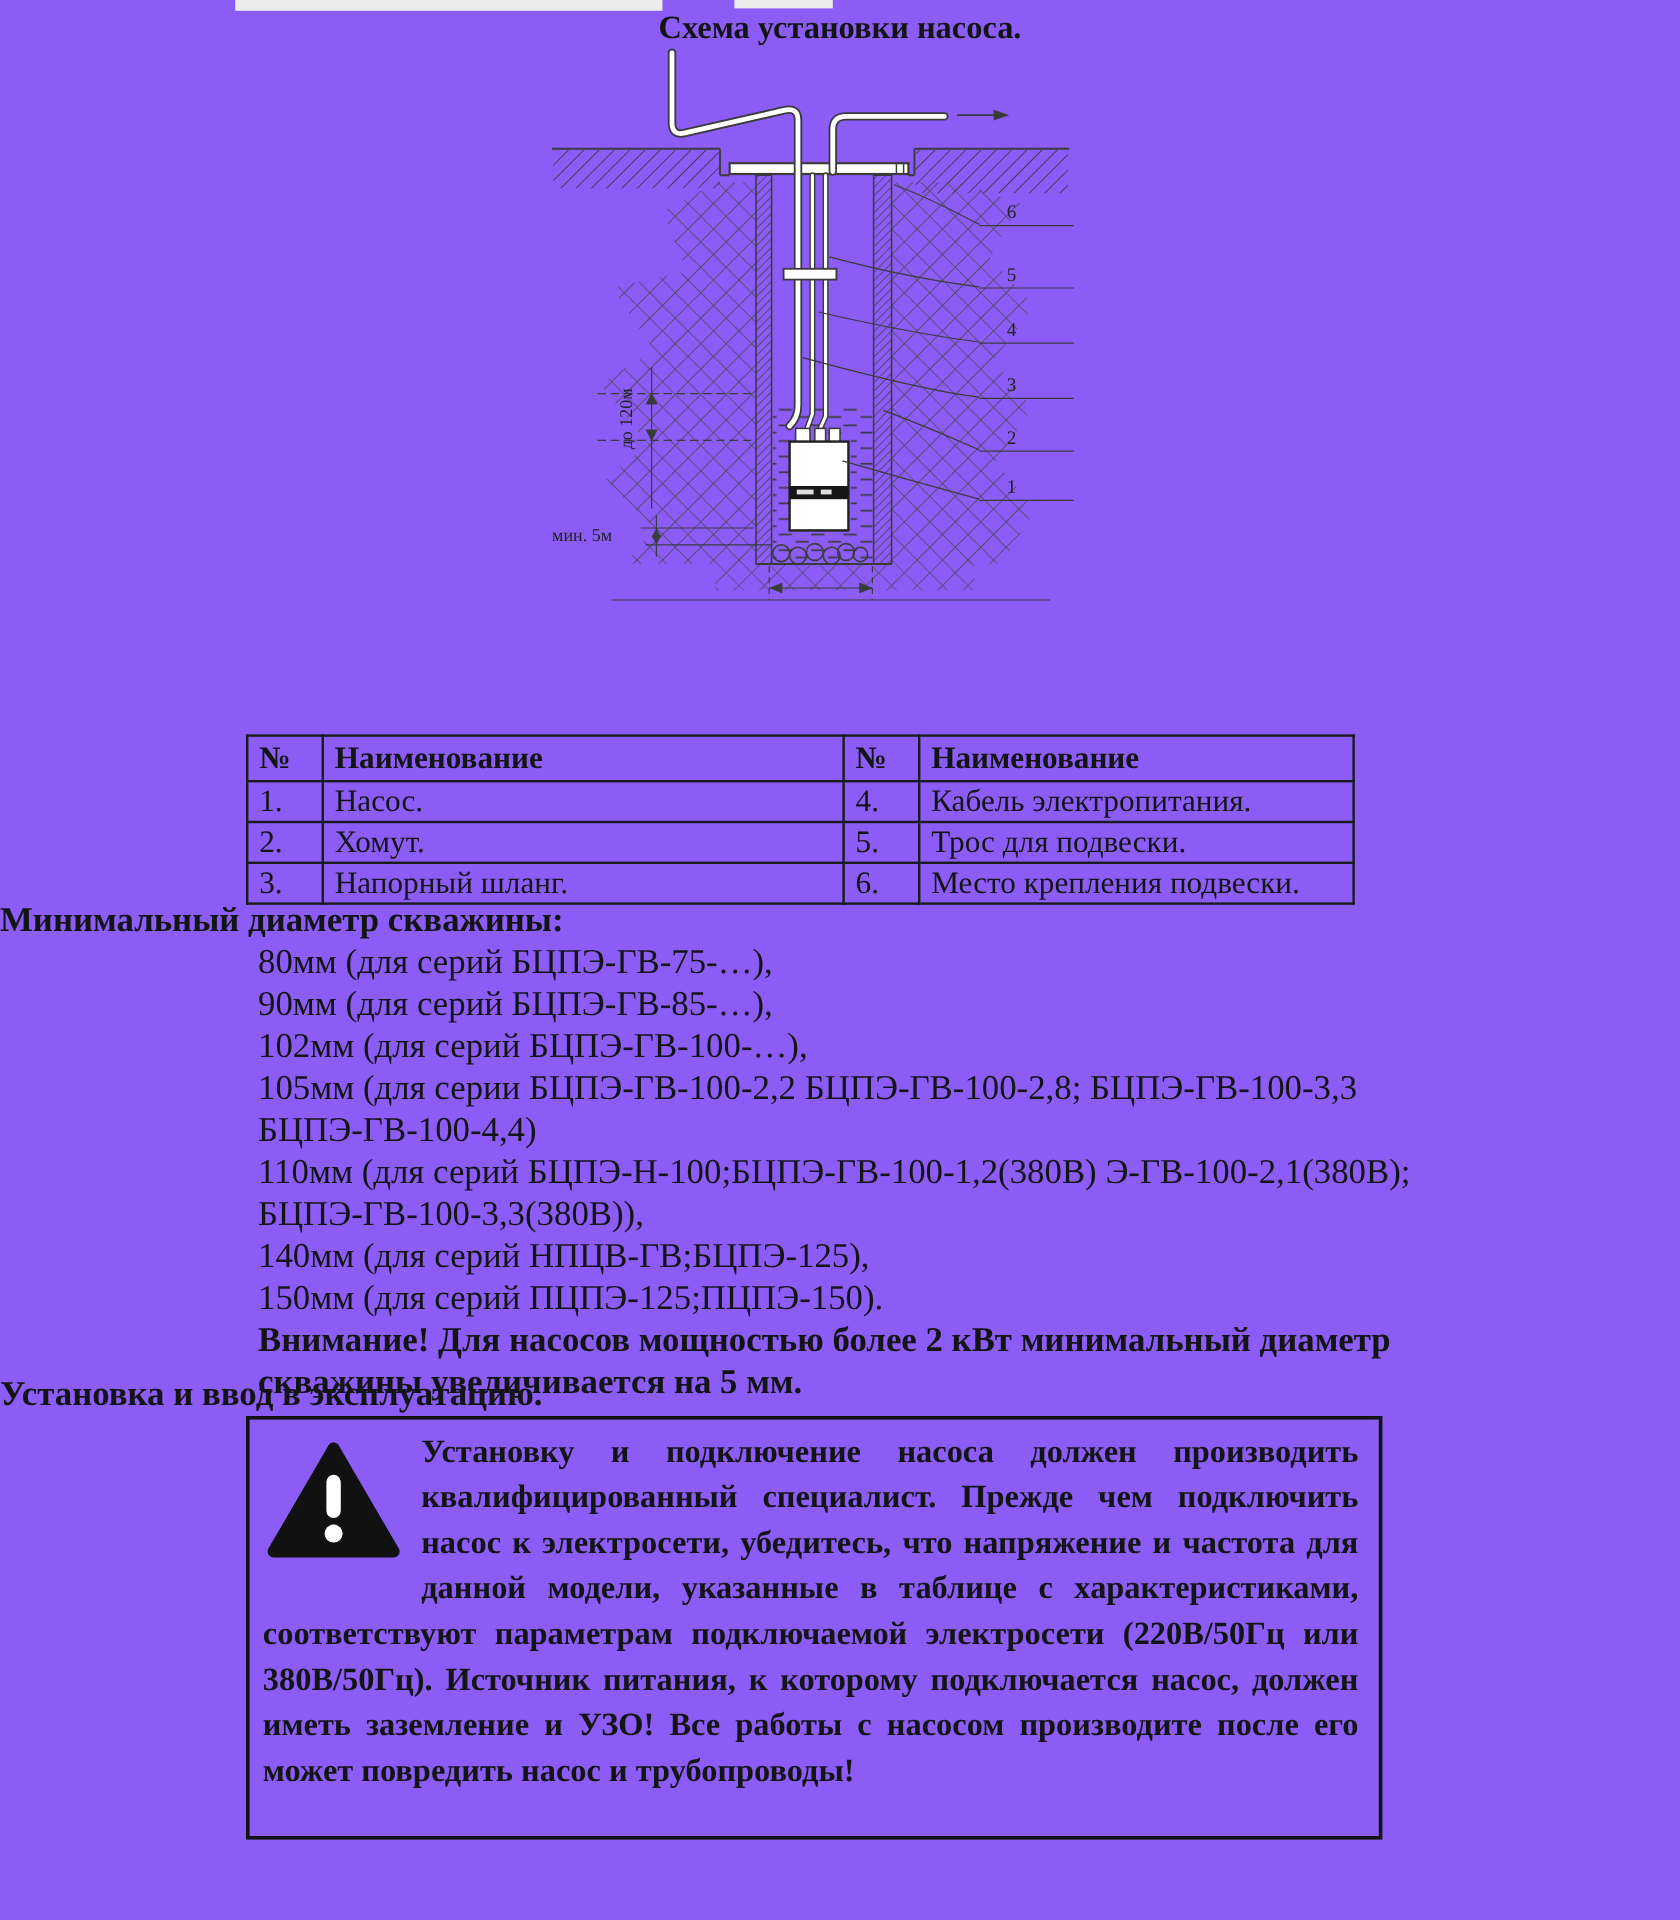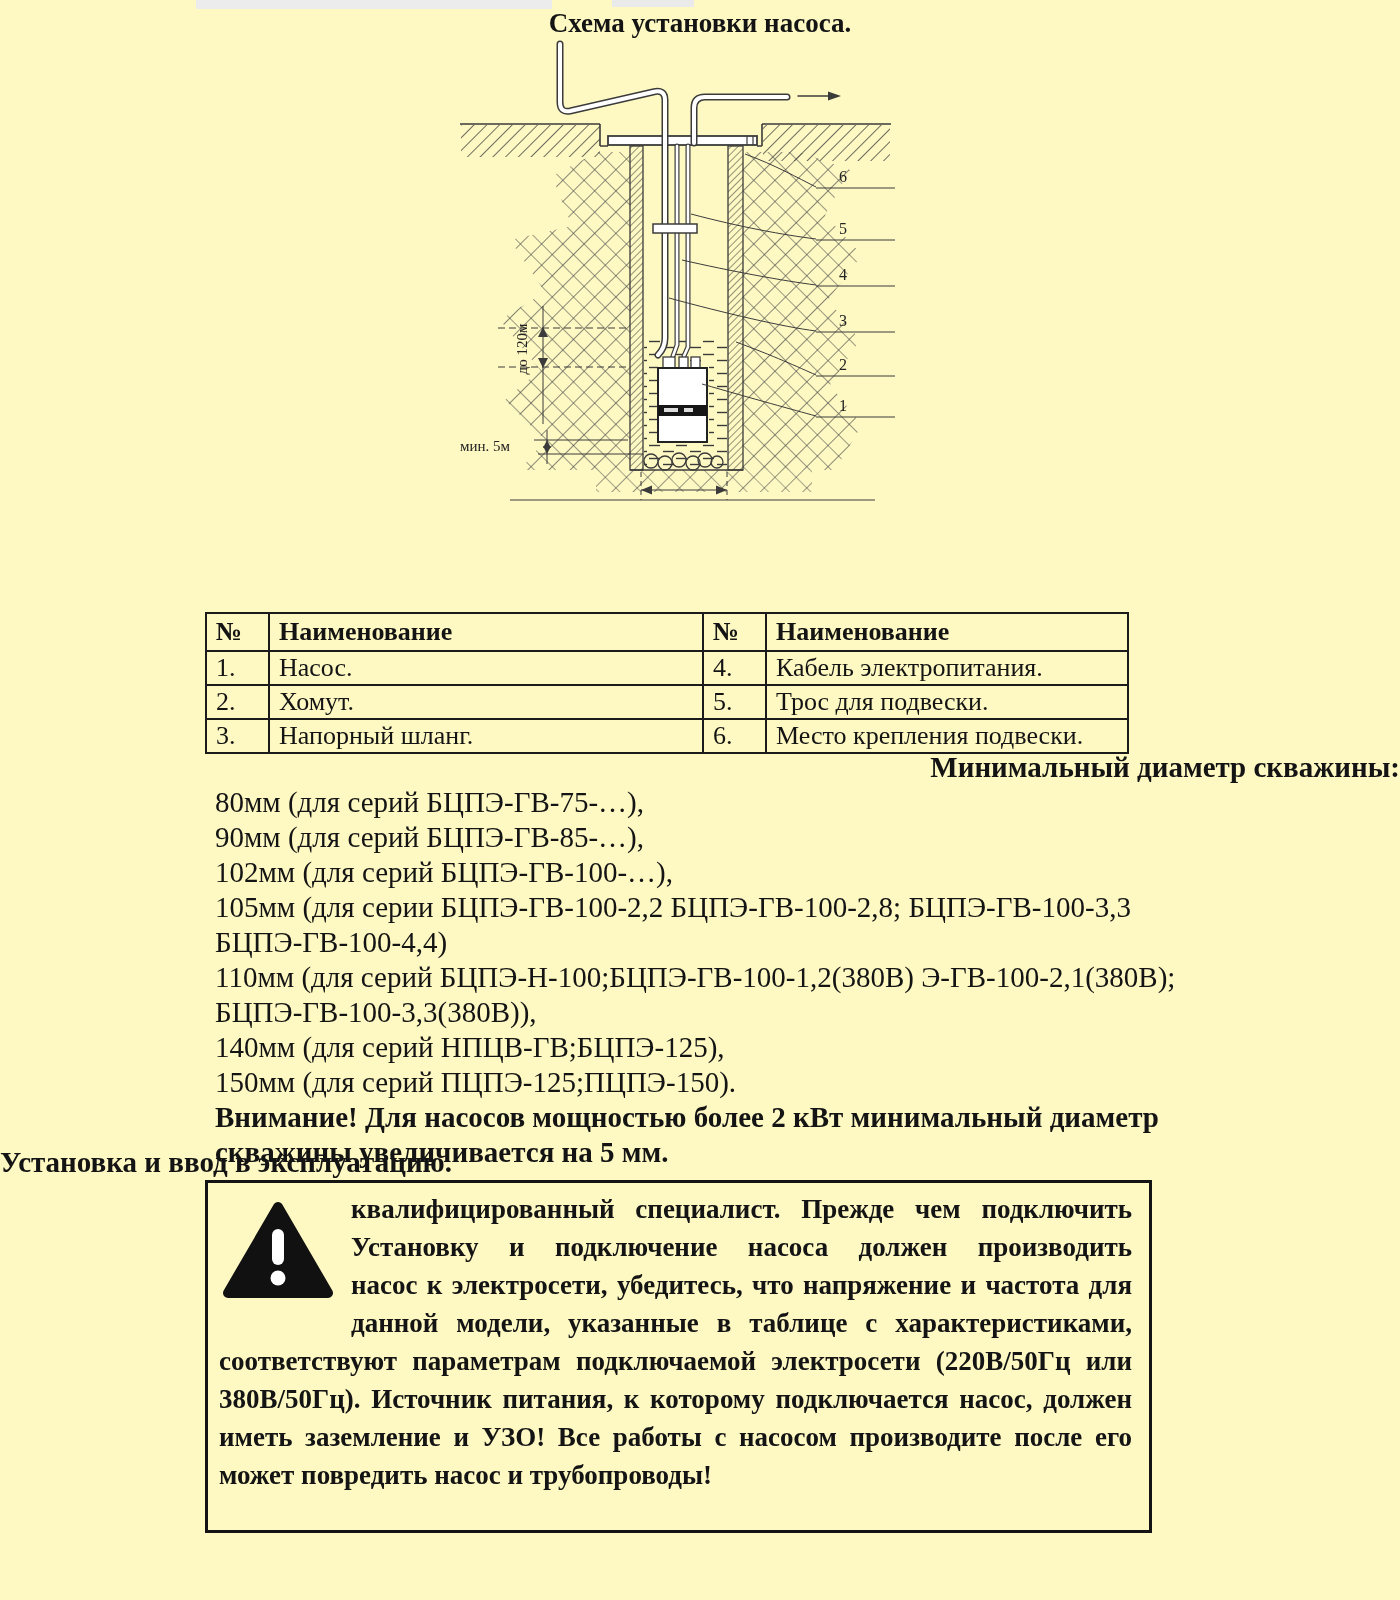--- a/index.html
+++ b/index.html
@@ -1,37 +1,37 @@
 <!DOCTYPE html>
 <html><head>
 <meta charset="utf-8">
 <style>
   html,body{margin:0;padding:0;background:#fff;}
-  .page{position:relative;width:1400px;height:1600px;background:#fef9c3;overflow:hidden;
+  .page{position:relative;width:1400px;height:1600px;background:#8b5cf6;overflow:hidden;
         font-family:"Liberation Serif","DejaVu Serif",serif;color:#141414;}
   .artifact{position:absolute;}
   .a1{left:196px;top:0;width:356px;height:9px;background:#ececec;}
   .a2{left:612px;top:0;width:82px;height:7px;background:#eaeaea;}
 
   .title{position:absolute;top:8px;left:0;width:100%;text-align:center;
          font-weight:bold;font-size:27px;margin:0;}
 
   .diagram{position:absolute;left:440px;top:40px;width:460px;height:480px;}
   .diagram text{font-family:"Liberation Serif","DejaVu Serif",serif;fill:#222;}
 
   table.parts{position:absolute;left:205px;top:612px;width:922px;border-collapse:collapse;
               table-layout:fixed;font-size:26px;}
   table.parts th,table.parts td{border:2px solid #1b1b1b;text-align:left;
               padding:1px 6px 1px 9px;height:30px;line-height:1.08;vertical-align:middle;
               overflow:hidden;white-space:nowrap;}
   table.parts th{font-weight:bold;height:34px;}
   .cw-num{width:63px;}.cw-name1{width:434px;}.cw-num2{width:63px;}.cw-name2{width:362px;}
 
   .diam{position:absolute;left:0;top:750px;width:1400px;font-size:29px;line-height:35px;}
-  .diam-h{text-align:right;font-weight:bold;}
+  .diam-h{text-align:left;font-weight:bold;}
   .diam-l{margin-left:215px;white-space:nowrap;}
   .diam-w{margin-left:215px;font-weight:bold;white-space:nowrap;}
 
   .install-h{position:absolute;top:1146px;left:0;width:100%;text-align:left;
              font-weight:bold;font-size:29px;}
 
   .wbox{position:absolute;left:205px;top:1180px;width:947px;height:353px;
         border:3px solid #141414;box-sizing:border-box;font-weight:bold;font-size:27px;}
   .wtri{position:absolute;left:14px;top:16px;}
   .wlines{padding:7px 17px 0 11px;}
@@ -235,22 +235,22 @@
 
   <div class="install-h">Установка и ввод в эксплуатацию.</div>
 
   <div class="wbox">
     <svg class="wtri" width="112" height="102" viewBox="0 0 112 102" xmlns="http://www.w3.org/2000/svg">
       <polygon points="56,8 106,94 6,94" fill="#111111" stroke="#111111" stroke-width="10" stroke-linejoin="round"></polygon>
       <rect x="50" y="30" width="12" height="36" rx="6" fill="#ffffff"></rect>
       <circle cx="56" cy="79" r="7.5" fill="#ffffff"></circle>
     </svg>
     <div class="wlines">
+      <div class="wl ind">Установку и подключение насоса должен производить</div>
       <div class="wl ind">квалифицированный специалист. Прежде чем подключить</div>
-      <div class="wl ind">Установку и подключение насоса должен производить</div>
       <div class="wl ind">насос к электросети, убедитесь, что напряжение и частота для</div>
       <div class="wl ind">данной модели, указанные в таблице с характеристиками,</div>
       <div class="wl">соответствуют параметрам подключаемой электросети (220В/50Гц или</div>
       <div class="wl">380В/50Гц). Источник питания, к которому подключается насос, должен</div>
       <div class="wl">иметь заземление и УЗО! Все работы с насосом производите после его</div>
       <div class="wl last">может повредить насос и трубопроводы!</div>
     </div>
   </div>
 
 </div>

